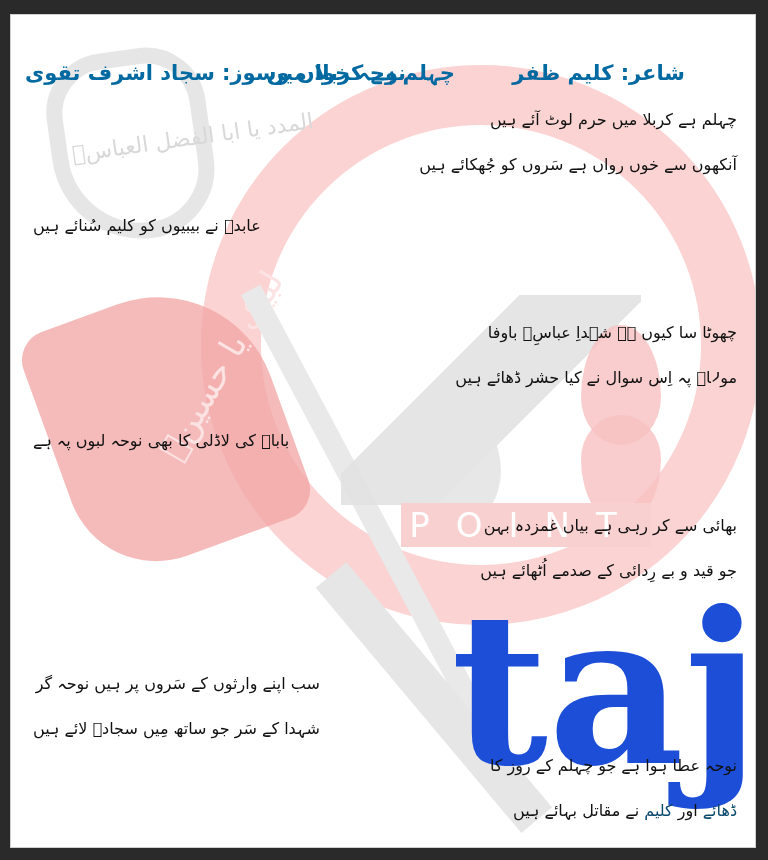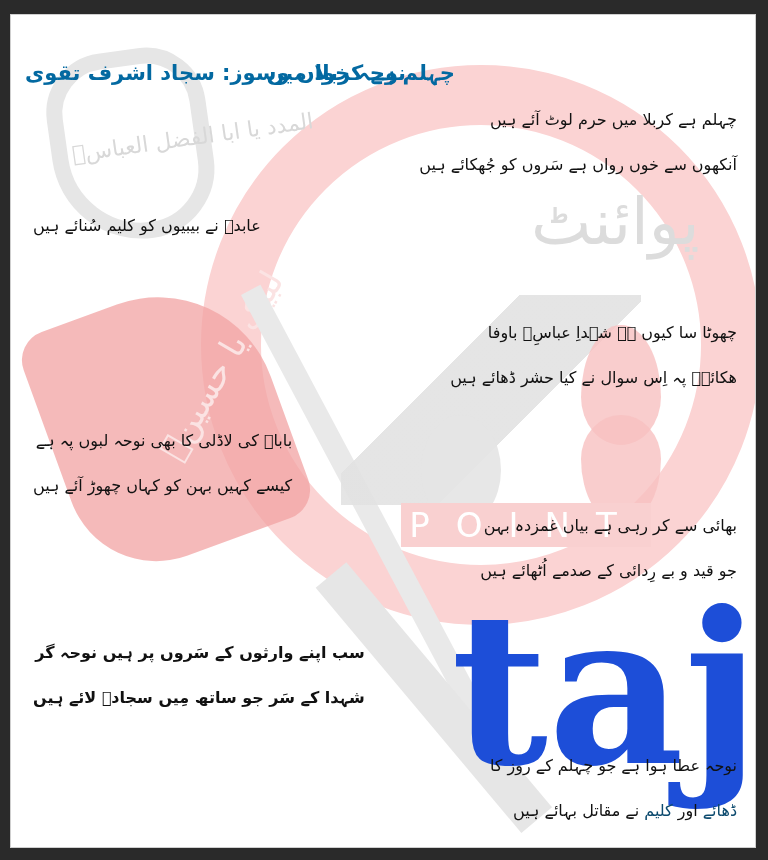--- a/index.html
+++ b/index.html
@@ -121,62 +121,61 @@
       line-height: 45px;
       font-family: "DejaVu Sans", sans-serif;
     }
     .verse .line { display: block; }
     .red { color: #0c4a6e; }
     .s1 { right: 18px; top: 82px; }
     .s2 { left: 22px; top: 188px; }
     .s3 { right: 18px; top: 295px; }
     .s4 { left: 22px; top: 403px; }
     .s5 { right: 18px; top: 488px; }
-    .s6 { left: 22px; top: 615px; font-weight: bold; }
+    .s6 { left: 22px; top: 646px; }
     .s7 { right: 18px; top: 728px; }
   </style>
 </head>
 <body>
 
 <div class="page">
 
   <div class="wm wm-ring"></div>
   <div class="wm wm-hand"></div>
   <div class="wm wm-hand-text">المدد یا ابا الفضل العباسؑ</div>
   <div class="wm wm-flag"></div>
   <div class="wm wm-flag-text">لبیک یا حسینؑ</div>
   <div class="wm wm-pole"></div>
-  <div class="wm wm-urdu">پوائنٹ</div>
   <div class="wm wm-z"></div>
   <div class="wm wm-drop1"></div>
   <div class="wm wm-drop2"></div>
   <div class="wm wm-drop3"></div>
   <div class="wm wm-point">POINT</div>
   <div class="wm wm-swoosh"></div>
   <div class="wm wm-taj">taj</div>
 
   <div class="header">
+    <span class="hdr hdr-poet">شاعر: کلیم ظفر</span>
     <span class="hdr hdr-title">چہلم ہے کربلا میں</span>
     <span class="hdr hdr-reciter">نوحہ خواں وسوز: سجاد اشرف تقوی</span>
   </div>
 
   <div class="verse s1">
     <span class="line">چہلم ہے کربلا میں حرم لوٹ آئے ہیں</span>
     <span class="line">آنکھوں سے خوں رواں ہے سَروں کو جُھکائے ہیں</span>
   </div>
   <div class="verse s2">
     <span class="line">عابدؑ نے بیبیوں کو کلیم سُنائے ہیں</span>
   </div>
   <div class="verse s3">
     <span class="line">چھوٹا سا کیوں ہے شہداِ عباسِؑ باوفا</span>
-    <span class="line">ھکائےؑ پہ اِس سوال نے کیا حشر ڈھائے ہیں</span>
+    <span class="line">مولاؑ پہ اِس سوال نے کیا حشر ڈھائے ہیں</span>
   </div>
   <div class="verse s4">
     <span class="line">باباؑ کی لاڈلی کا بھی نوحہ لبوں پہ ہے</span>
-    <span class="line">کیسے کہیں بہن کو کہاں چھوڑ آئے ہیں</span>
   </div>
   <div class="verse s5">
     <span class="line">بھائی سے کر رہی ہے بیاں غمزدہ بہن</span>
     <span class="line">جو قید و بے رِدائی کے صدمے اُٹھائے ہیں</span>
   </div>
   <div class="verse s6">
     <span class="line">سب اپنے وارثوں کے سَروں پر ہیں نوحہ گر</span>
     <span class="line">شہدا کے سَر جو ساتھ مِیں سجادؑ لائے ہیں</span>
   </div>
   <div class="verse s7">

